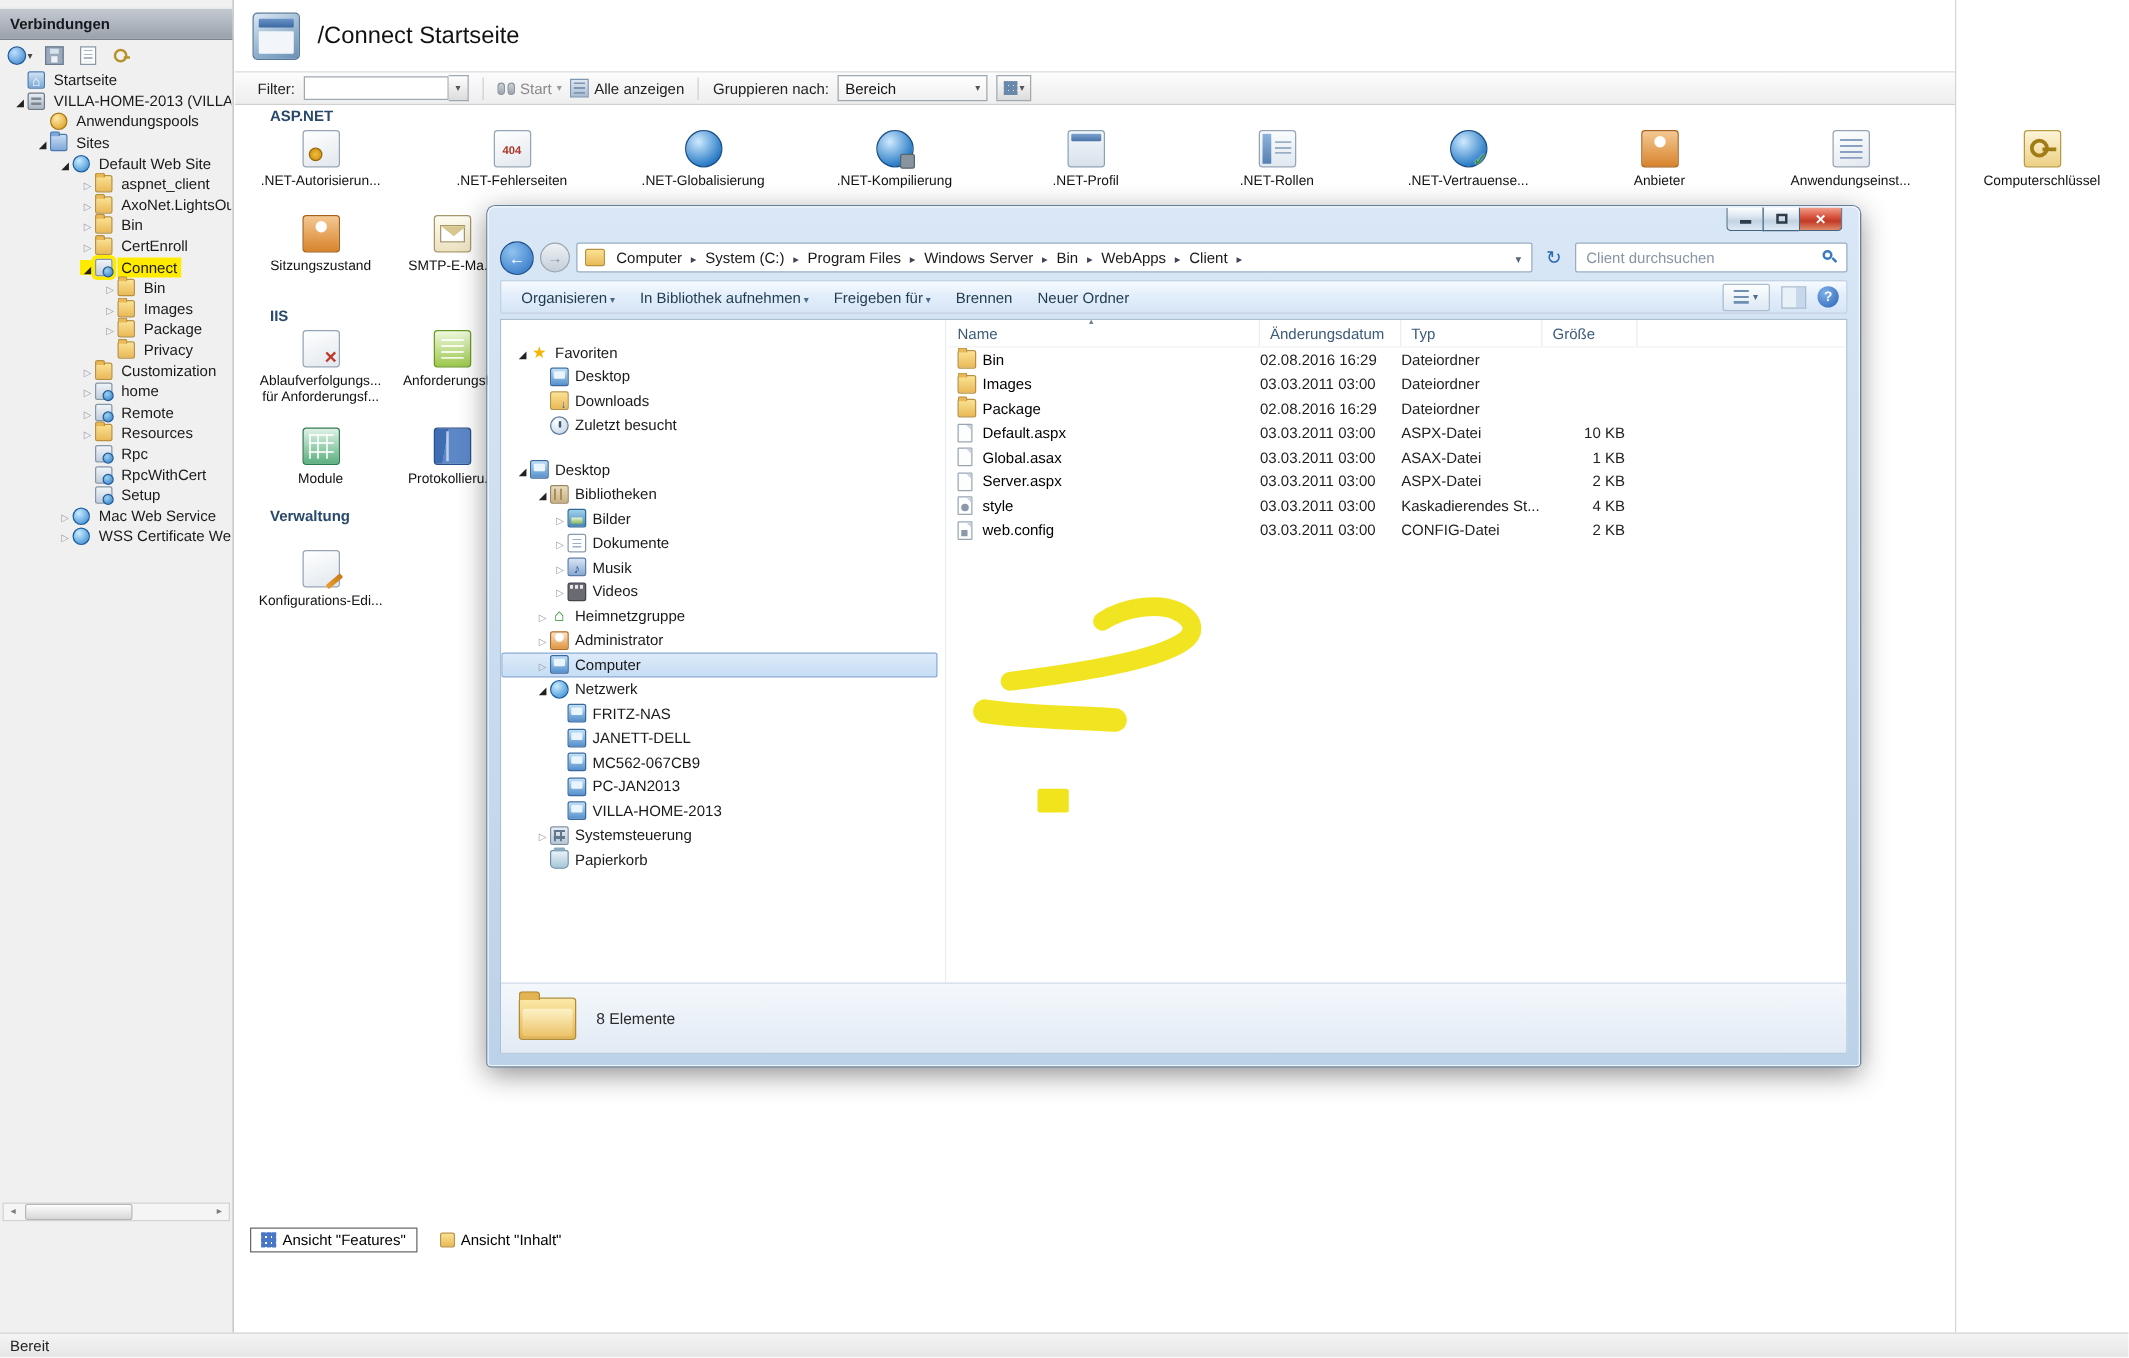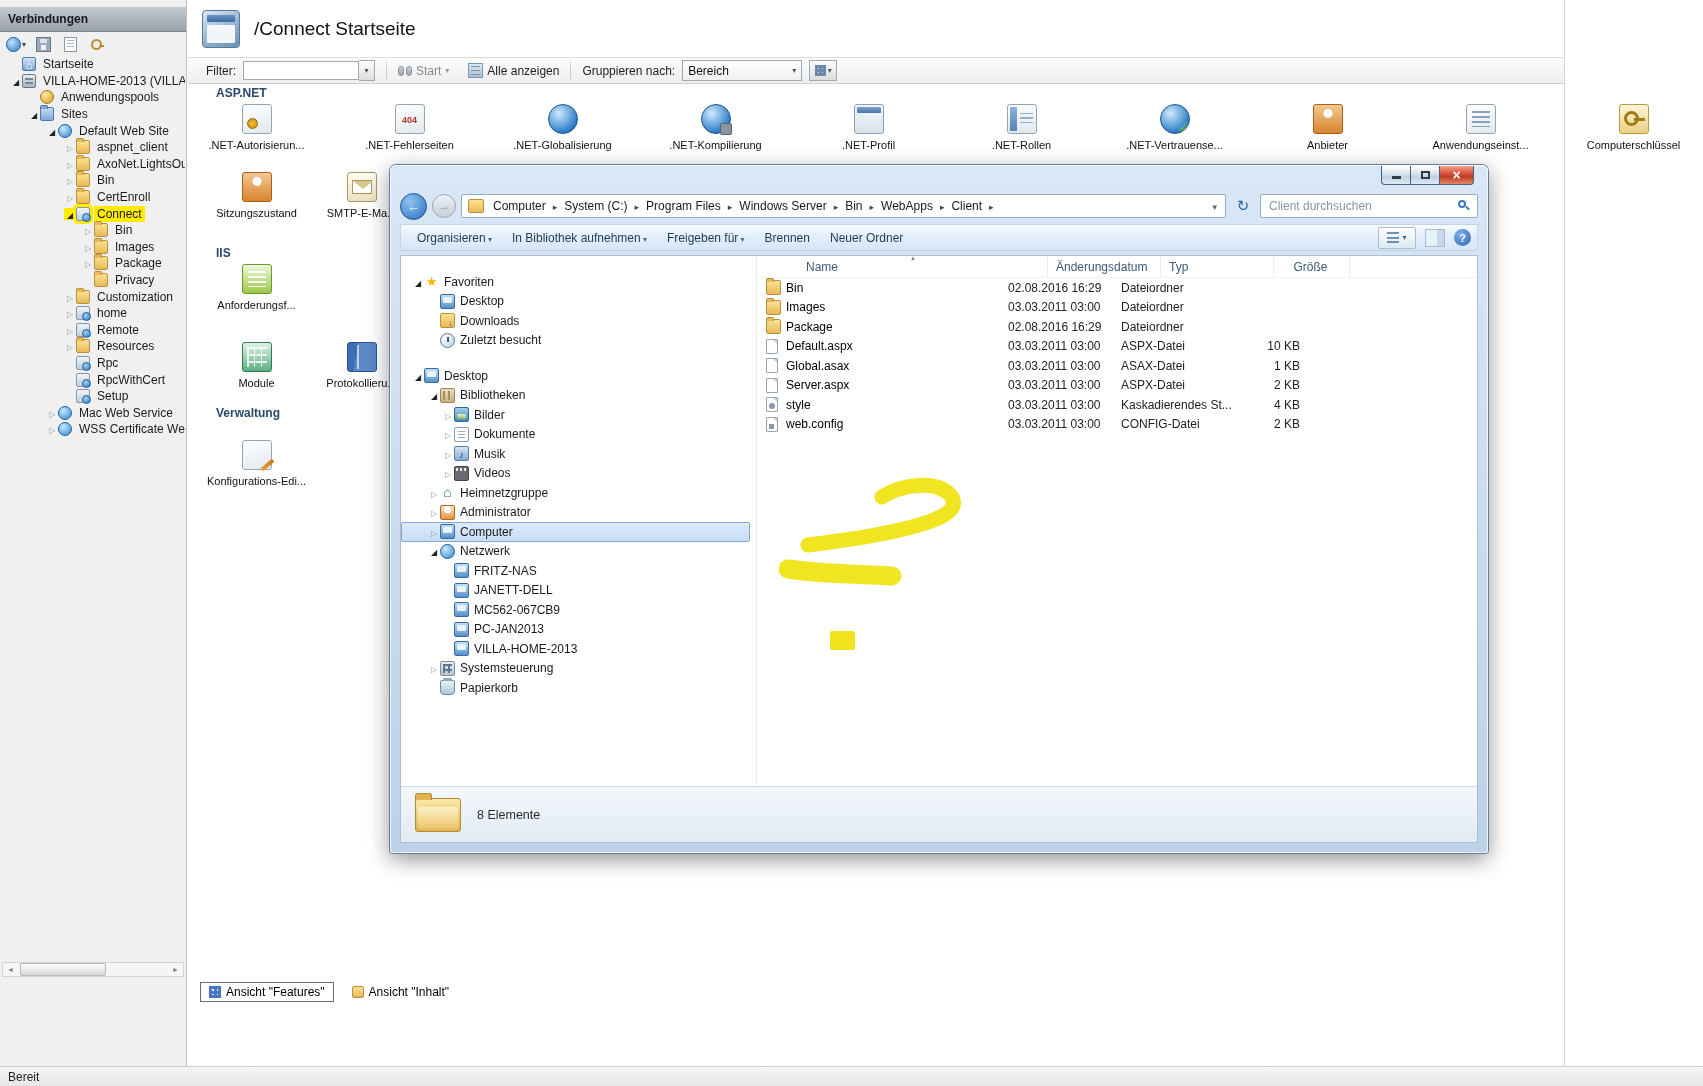--- a/index.html
+++ b/index.html
@@ -60,21 +60,21 @@
   #page-icon::after{content:"";position:absolute;left:4px;right:4px;top:14px;bottom:4px;background:#f2f6fa;border-radius:1px;}
   #page-title{font-size:19px;color:#111;}
 
   #main-toolbar{position:absolute;left:0;right:0;top:57px;height:27px;background:linear-gradient(#fcfcfc,#eeeeee);border-top:1px solid #dcdcdc;border-bottom:1px solid #cfcfcf;display:flex;align-items:center;padding-left:18px;gap:7px;box-sizing:border-box;}
   .tb-label{color:#222;}
   .filter-input{width:108px;height:17px;border:1px solid #a0a8b0;background:#fff;outline:none;font:inherit;padding:0 3px;}
   .dd-box{width:15px;height:19px;border:1px solid #a0a8b0;border-left:none;background:linear-gradient(#fefefe,#dcdcdc);display:flex;align-items:center;justify-content:center;margin-left:-7px;}
   .dd-box::after{content:"▾";font-size:8px;color:#555;}
   .tb-sep{width:1px;height:18px;background:#d0d0d0;margin:0 4px;}
   .tb-item{display:flex;align-items:center;gap:4px;color:#8a8a8a;}
-  .tb-item.enabled{color:#222;margin-left:12px;}
+  .tb-item.enabled{color:#222;}
   .tb-item .dd{font-size:8px;color:#999;}
   .ic-binoc{width:14px;height:10px;position:relative;}
   .ic-binoc::before,.ic-binoc::after{content:"";position:absolute;top:0;width:6px;height:10px;border-radius:3px;background:linear-gradient(#cfd4da,#9aa2ac);border:1px solid #8a929c;box-sizing:border-box;}
   .ic-binoc::before{left:0;} .ic-binoc::after{right:0;}
   .ic-showall{width:13px;height:13px;background:linear-gradient(#dfe8f2,#aabdd2);border:1px solid #7e96b0;position:relative;}
   .ic-showall::after{content:"";position:absolute;inset:2px;background:repeating-linear-gradient(#7e96b0 0 1px,transparent 1px 4px);}
   .group-dd{width:108px;height:19px;border:1px solid #a0a8b0;background:linear-gradient(#fff,#f0f0f0);display:flex;align-items:center;padding:0 5px;justify-content:space-between;color:#111;}
   .group-dd::after{content:"▾";font-size:8px;color:#555;}
   .view-btn{width:26px;height:19px;border:1px solid #a0a8b0;background:linear-gradient(#fefefe,#dcdcdc);display:flex;align-items:center;justify-content:center;gap:2px;}
   .ic-grid{width:11px;height:11px;background:
@@ -215,24 +215,24 @@
   .ni.folder{background:linear-gradient(#fbe293,#eab957);border:1px solid #b9913e;}
   .ni.folder::before{content:"";position:absolute;top:-3px;left:-1px;width:6px;height:3px;background:#eab957;border:1px solid #b9913e;border-bottom:none;border-radius:2px 2px 0 0;}
   .ni.aspx,.ni.config,.ni.css{width:12px;margin-right:8px;background:#fdfdfd;border:1px solid #98a6b4;border-radius:1px;}
   .ni.aspx::after,.ni.config::after,.ni.css::after{content:"";position:absolute;right:0;top:0;border-style:solid;border-width:0 4px 4px 0;border-color:transparent #c8d2dc transparent transparent;}
   .ni.config::before{content:"";position:absolute;left:2px;bottom:2px;width:5px;height:5px;background:#8a98a8;}
   .ni.css::before{content:"";position:absolute;left:2px;bottom:2px;width:6px;height:6px;border-radius:50%;background:#8a98a8;}
 
   .flist{position:absolute;left:357px;top:0;right:0;bottom:56px;overflow:hidden;}
   .fhead{height:21px;display:flex;align-items:stretch;border-bottom:1px solid #f0f4f8;}
   .hc{display:flex;align-items:center;padding-left:8px;color:#3c5a78;border-right:1px solid #e9eef3;box-sizing:border-box;position:relative;}
-  .hc.c-name{width:250px;margin-left:40px;}
+  .hc.c-name{width:250px;}
   .hc.c-date{width:113px;}
   .hc.c-type{width:113px;}
-  .hc.c-size{width:76px;justify-content:center;padding-right:10px;}
+  .hc.c-size{width:76px;justify-content:flex-start;padding-right:10px;}
   .hc .sort{position:absolute;top:-1px;left:112px;font-size:6px;color:#708090;}
   .frow{height:19.5px;display:flex;align-items:center;}
   .fcell{box-sizing:border-box;}
   .fcell.c-name{width:250px;display:flex;align-items:center;padding-left:8px;color:#000;}
   .fcell.c-date{width:113px;color:#222;}
   .fcell.c-type{width:113px;color:#222;white-space:nowrap;overflow:hidden;}
   .fcell.c-size{width:76px;text-align:right;padding-right:10px;color:#222;}
 
   .details{position:absolute;left:0;right:0;bottom:0;height:56px;background:linear-gradient(#f4f8fc,#e2eaf4);border-top:1px solid #ccd8e6;display:flex;align-items:center;gap:16px;padding-left:14px;box-sizing:border-box;}
   .bigfolder{width:44px;height:32px;position:relative;background:linear-gradient(#fce9a8,#e3b353);border:1px solid #b08c34;border-radius:3px;}
@@ -479,20 +479,24 @@
         </div>
         <div class="feat">
           <span class="fi smtp"></span>
           <span class="flabel">SMTP-E-Ma...</span>
         </div>
       </div>
 
     <div class="sec-title" style="top:246px;">IIS</div>
     <div class="feat-row" style="top:258px;">
 
+    <div class="feat">
+          <span class="fi page tracing"></span>
+          <span class="flabel">Ablaufverfolgungs... für Anforderungsf...</span>
+        </div>
         <div class="feat">
           <span class="fi filter"></span>
           <span class="flabel">Anforderungsf...</span>
         </div>
       </div>
     <div class="feat-row" style="top:336px;">
 
     <div class="feat">
           <span class="fi module"></span>
           <span class="flabel">Module</span>

